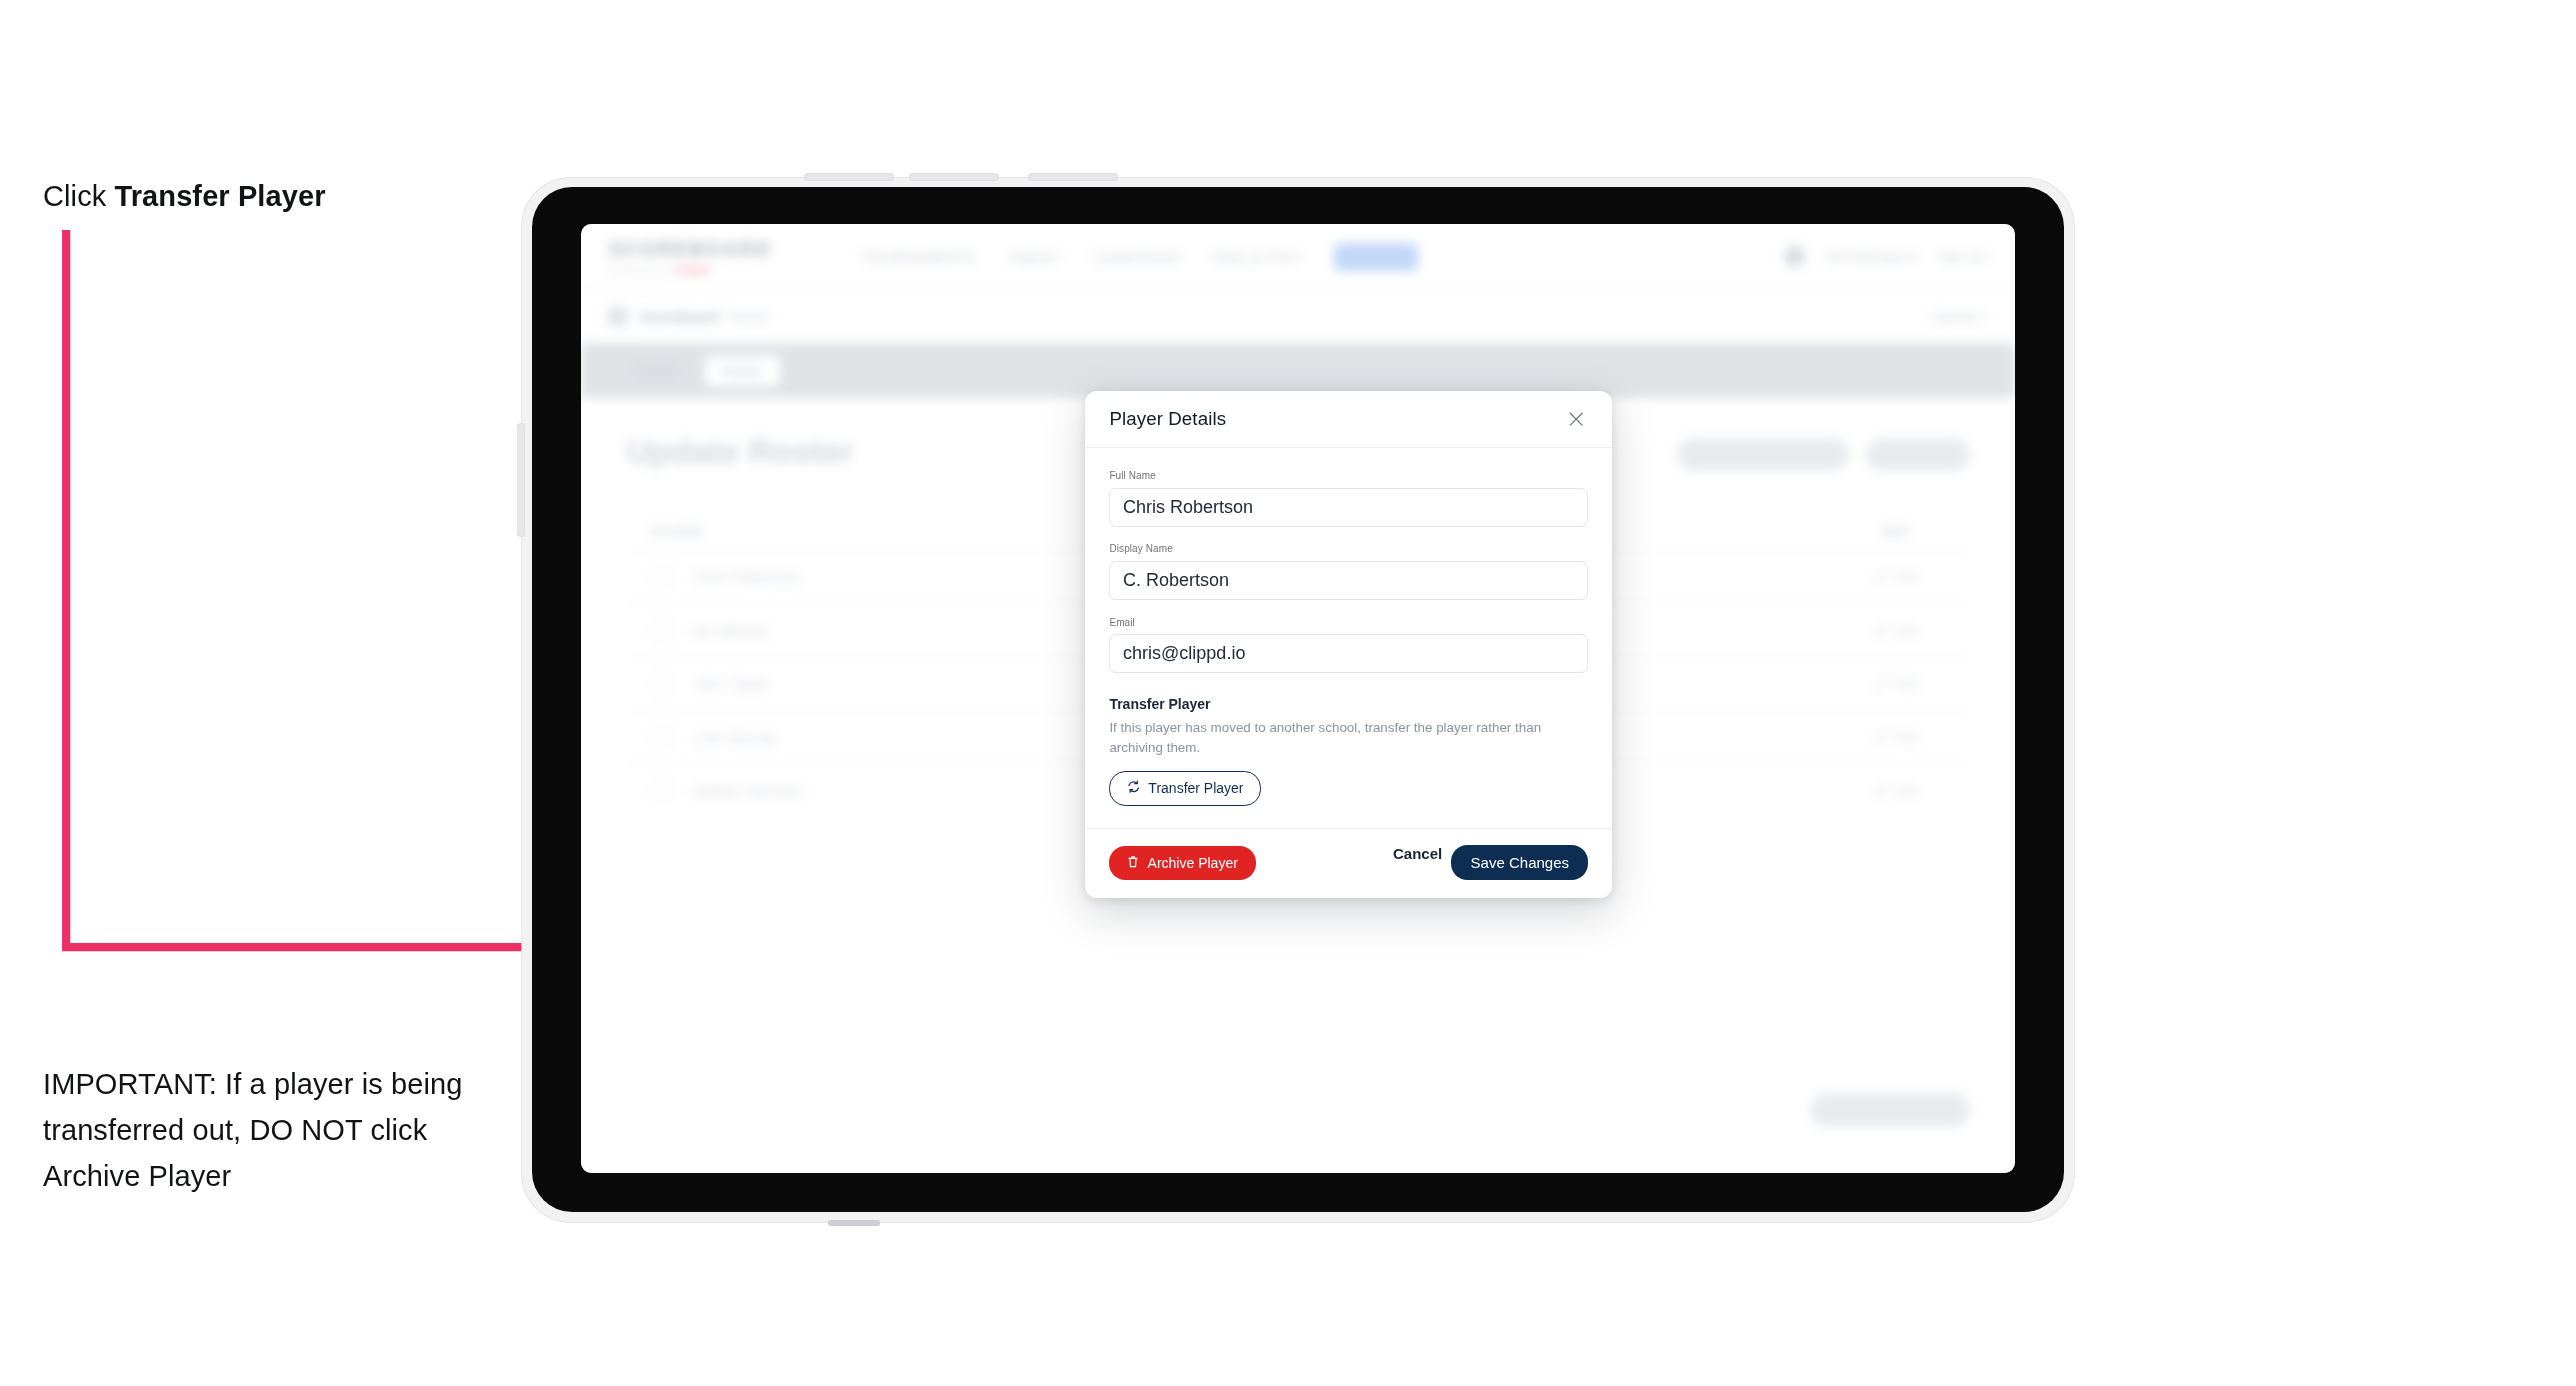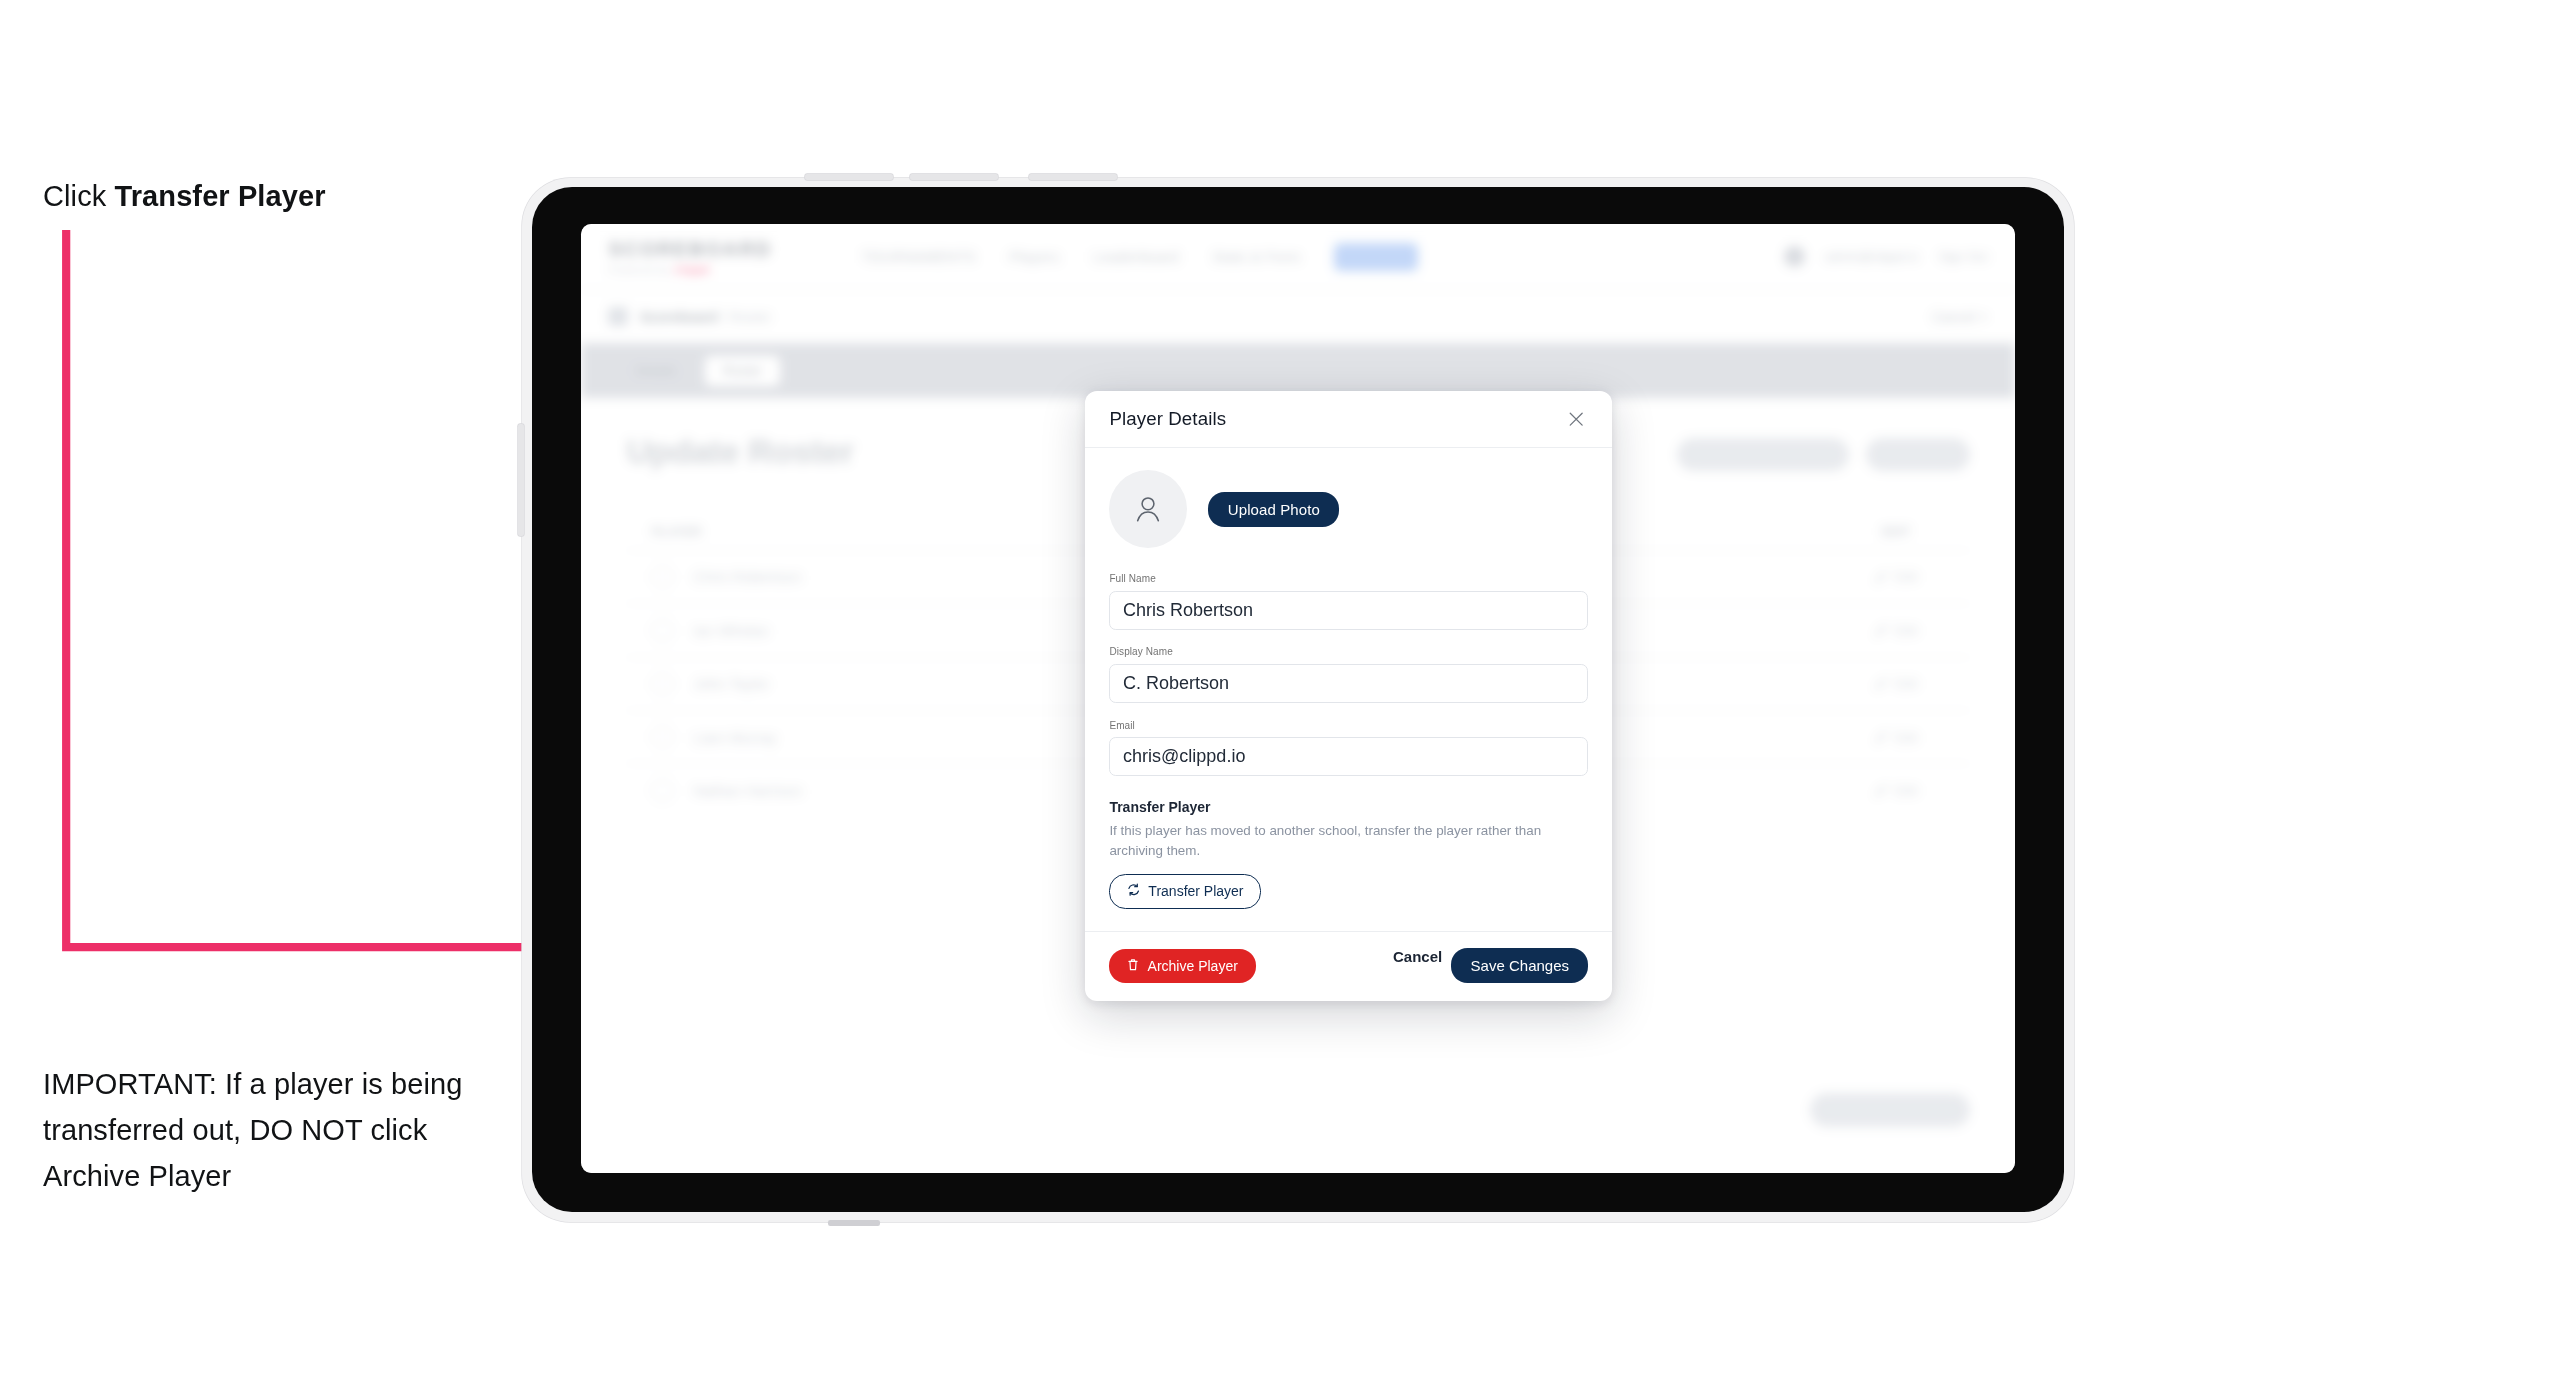--- a/index.html
+++ b/index.html
@@ -303,29 +303,20 @@
             <div class="modal-title">Player Details</div>
             <div class="modal-close">
               <svg width="16.4" height="16.4" viewBox="0 0 22 22">
                   <path d="M3 3 L19 19 M19 3 L3 19" stroke="#70767f" stroke-width="1.7" stroke-linecap="round"></path>
                 </svg>
             </div>
           </div>
 
           <div class="modal-body">
 
-            <div class="photo-row">
-              <div class="avatar-lg">
-                <svg width="34" height="34" viewBox="0 0 46 46" fill="none">
-                  <circle cx="23" cy="16" r="8" stroke="#5d646e" stroke-width="2.1"></circle>
-                  <path d="M9 39c2.5-8 7.8-12 14-12s11.5 4 14 12" stroke="#5d646e" stroke-width="2.1" fill="none" stroke-linecap="round"></path>
-                </svg>
-              </div>
-              <button class="upload-btn">Upload Photo</button>
-            </div>
 
             <div class="field">
               <label class="field-label">Full Name</label>
               <input class="field-input" value="Chris Robertson" style="">
             </div>
 
             <div class="field">
               <label class="field-label">Display Name</label>
               <input class="field-input" value="C. Robertson" style="">
             </div>

